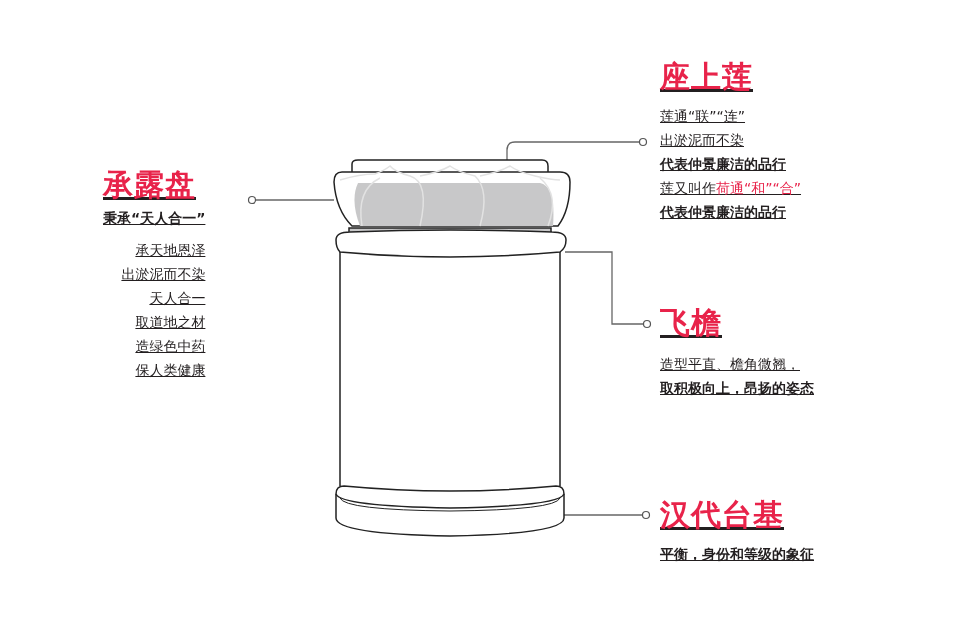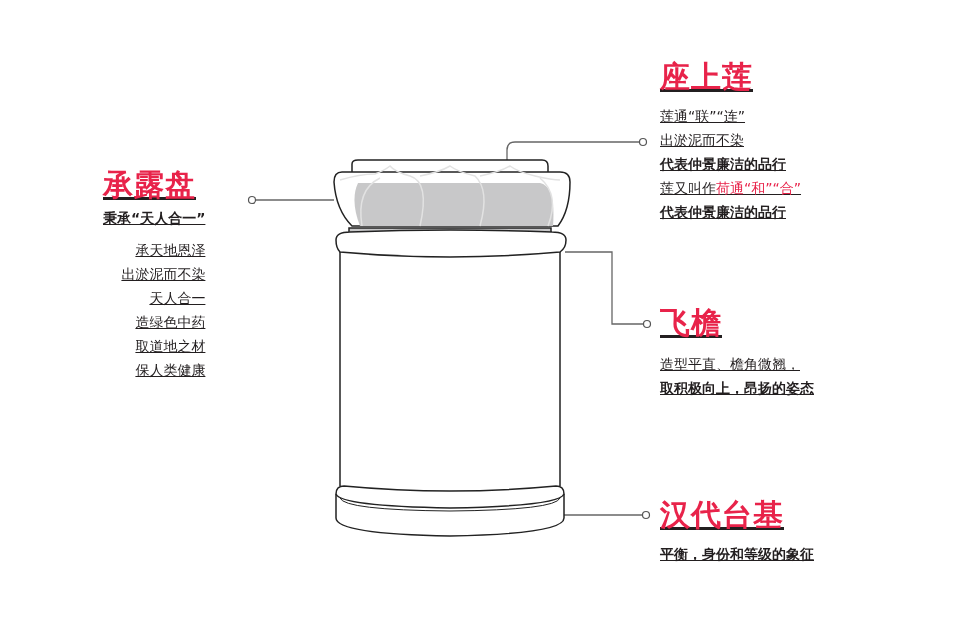--- a/index.html
+++ b/index.html
@@ -68,22 +68,22 @@
 
 <div class="abs" style="left:103px; top:170px;">
   <div class="title">承露盘</div>
   <div style="margin-top:6px;">
     <div class="line bold">秉承“天人合一”</div>
   </div>
   <div style="margin-top:8px;text-align:right;">
     <div class="line">承天地恩泽</div>
     <div class="line">出淤泥而不染</div>
     <div class="line">天人合一</div>
+    <div class="line">取道地之材</div>
     <div class="line">造绿色中药</div>
-    <div class="line">取道地之材</div>
     <div class="line">保人类健康</div>
   </div>
 </div>
 
 <div class="abs" style="left:660px; top:308px;">
   <div class="title">飞檐</div>
   <div style="margin-top:14px;">
     <div class="line">造型平直、檐角微翘，</div>
     <div class="line bold">取积极向上，昂扬的姿态</div>
   </div>

